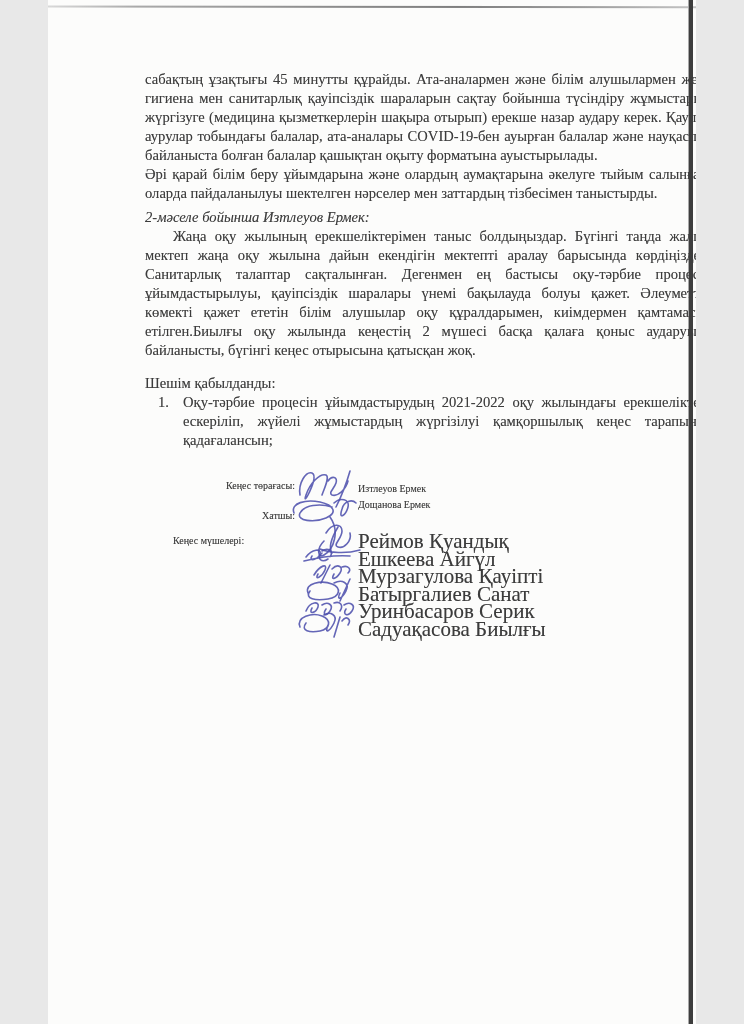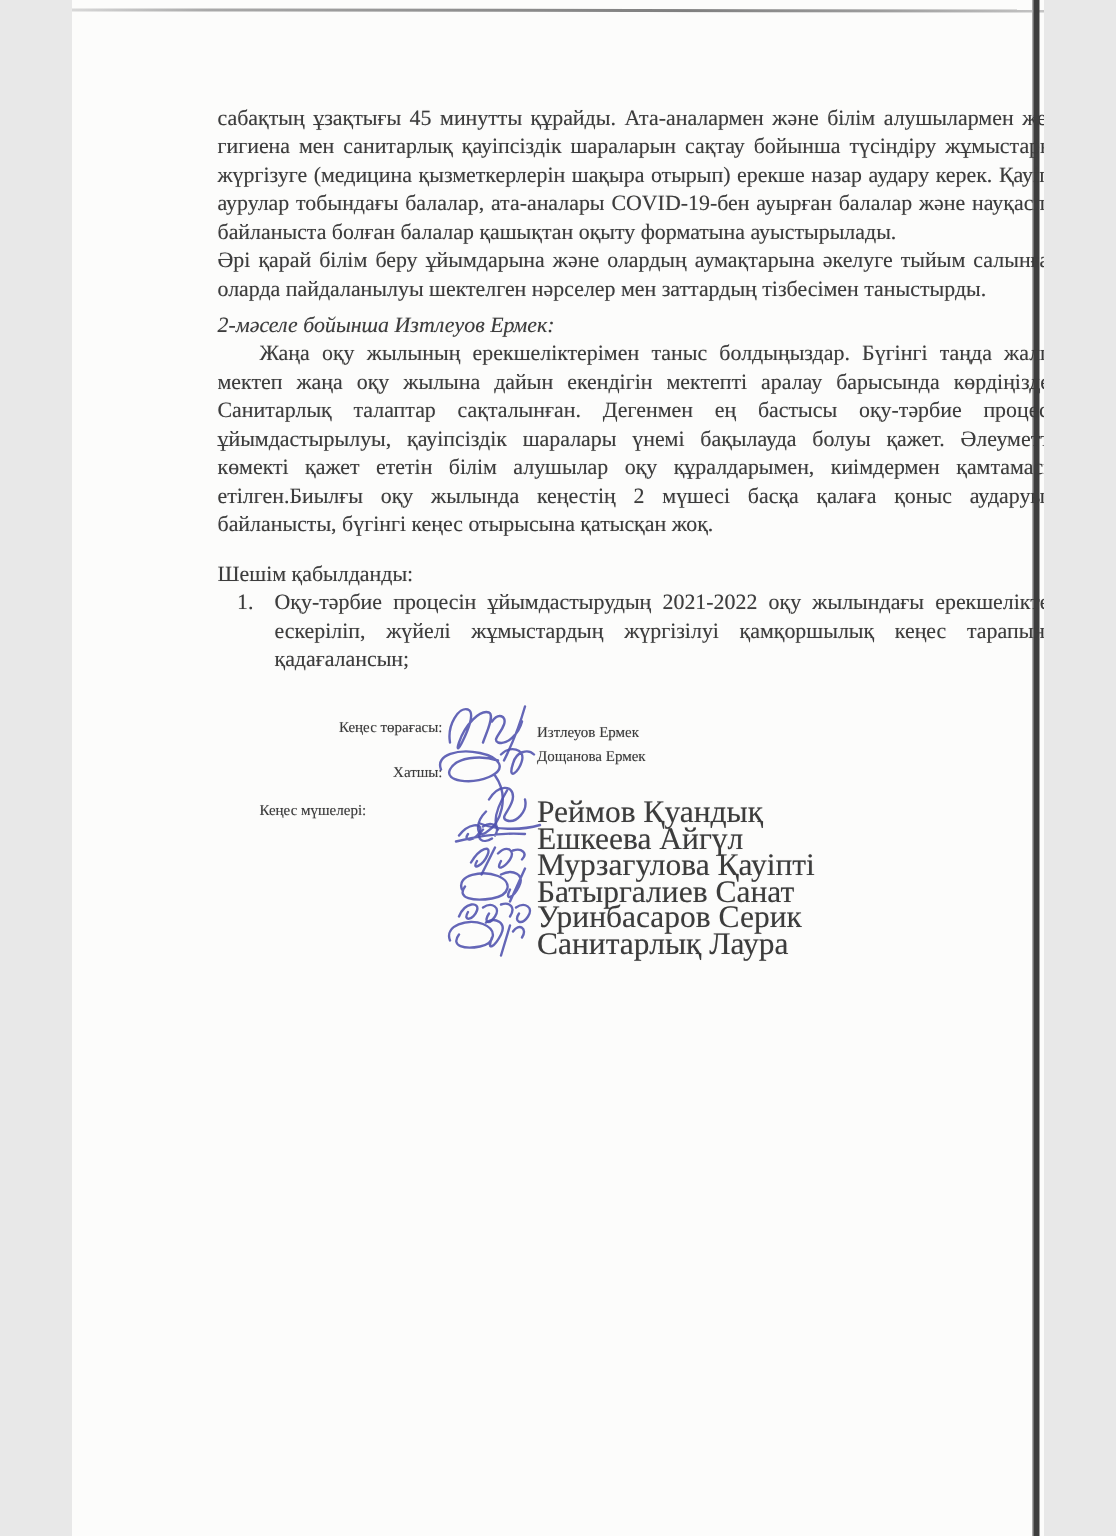--- a/index.html
+++ b/index.html
@@ -91,21 +91,21 @@
   <div class="signoff-label secretary-name">Дощанова Ермек</div>
 
   <div class="signoff-label members-label">Кеңес мүшелері:</div>
 
   <div class="members-names">
     <div>Реймов Қуандық</div>
     <div>Ешкеева Айгүл</div>
     <div>Мурзагулова Қауіпті</div>
     <div>Батыргалиев Санат</div>
     <div>Уринбасаров Серик</div>
-    <div>Санитарлық Лаура</div>
+    <div>Садуақасова Биылғы</div>
   </div>
 
   <svg class="signatures-overlay" viewBox="0 0 120 200">
     <path d="M24 40 C22 28 30 16 36 18 C41 20 36 32 32 40 C30 44 28 46 30 40 C34 28 44 18 50 20 C54 22 48 34 46 40 M52 26 C56 20 62 22 60 28 C58 34 52 38 56 40 C62 42 70 34 72 26 M74 16 C70 30 64 44 60 52"></path>
     <path d="M18 58 C14 48 30 44 44 47 C58 50 62 58 50 63 C38 68 20 66 24 58 C28 50 44 48 56 52 M58 48 C64 42 74 44 72 52 C70 60 62 66 66 54 C68 46 76 44 80 48 M54 62 C64 76 58 94 48 100 C42 104 40 94 48 86"></path>
     <path d="M62 72 C56 82 52 92 56 98 M50 78 C56 68 66 68 66 76 C66 84 56 90 62 92 C68 94 76 86 74 78 M44 94 C54 98 70 99 84 95 M46 98 C40 104 46 108 52 104"></path>
     <path d="M30 102 C36 94 46 93 44 99 C42 105 32 107 36 101 M46 96 C52 92 58 96 54 102 M28 106 C44 102 60 100 74 101"></path>
     <path d="M38 120 C44 110 52 108 49 115 C46 122 38 126 42 119 M54 110 L45 128 M56 114 C62 108 68 112 64 118 C60 124 54 126 58 119 M66 112 C72 110 76 114 72 118"></path>
     <path d="M32 138 C28 128 46 125 56 129 C66 133 64 142 52 144 C40 146 28 144 34 136 M58 128 C66 124 74 128 70 136 C66 144 60 146 64 138 M74 124 L64 146"></path>
     <path d="M30 156 C34 146 44 146 42 152 C40 158 32 160 36 153 M46 150 C52 146 58 150 54 156 C50 162 46 160 50 154 M58 148 C64 146 68 150 64 156 M68 150 C74 146 80 150 76 156 C72 162 66 160 70 154"></path>

